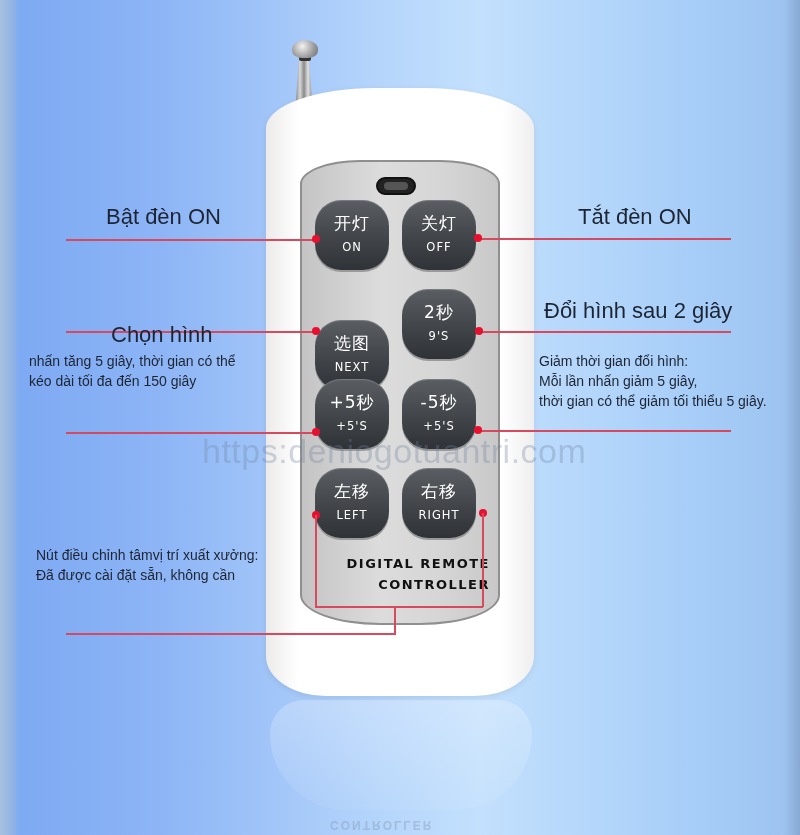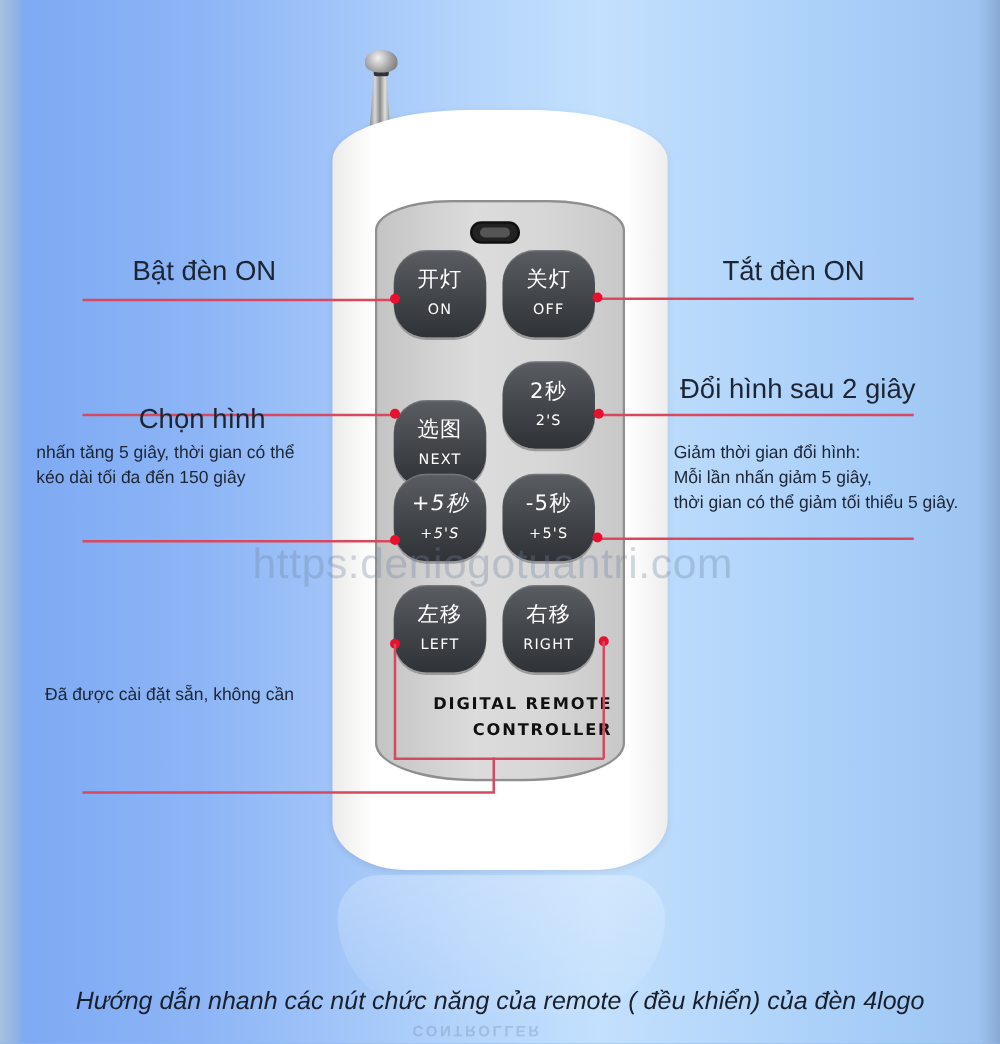--- a/index.html
+++ b/index.html
@@ -87,23 +87,23 @@
   <div class="btn" style="left:402px;top:200px;">
     <span class="cn">关灯</span>
     <span class="en">OFF</span>
   </div>
   <div class="btn" style="left:315px;top:289px;margin-top:31px;">
     <span class="cn">选图</span>
     <span class="en">NEXT</span>
   </div>
   <div class="btn" style="left:402px;top:289px;">
     <span class="cn">2秒</span>
-    <span class="en">2'S</span>
+    <span class="en">9'S</span>
   </div>
-  <div class="btn" style="left:315px;top:379px;font-style:italic;">
+  <div class="btn" style="left:315px;top:379px;">
     <span class="cn">+5秒</span>
     <span class="en">+5'S</span>
   </div>
   <div class="btn" style="left:402px;top:379px;">
     <span class="cn">-5秒</span>
     <span class="en">+5'S</span>
   </div>
   <div class="btn" style="left:315px;top:468px;">
     <span class="cn">左移</span>
     <span class="en">LEFT</span>
@@ -149,18 +149,18 @@
   <div class="label small" style="left:29px;top:351px;">
     <div>nhấn tăng 5 giây, thời gian có thể</div>
     <div>kéo dài tối đa đến 150 giây</div>
   </div>
   <div class="label small" style="left:539px;top:351px;">
     <div>Giảm thời gian đổi hình:</div>
     <div>Mỗi lần nhấn giảm 5 giây,</div>
     <div>thời gian có thể giảm tối thiểu 5 giây.</div>
   </div>
   <div class="label small" style="left:36px;top:545px;">
+    <div>Nút điều chỉnh tâmvị trí xuất xưởng:</div>
     <div>Đã được cài đặt sẵn, không cần</div>
   </div>
 
   <div class="watermark">https:deniogotuantri.com</div>
-  <div class="caption">Hướng dẫn nhanh các nút chức năng của remote ( đều khiển) của đèn 4logo</div>
 </div>
 
 </body></html>

